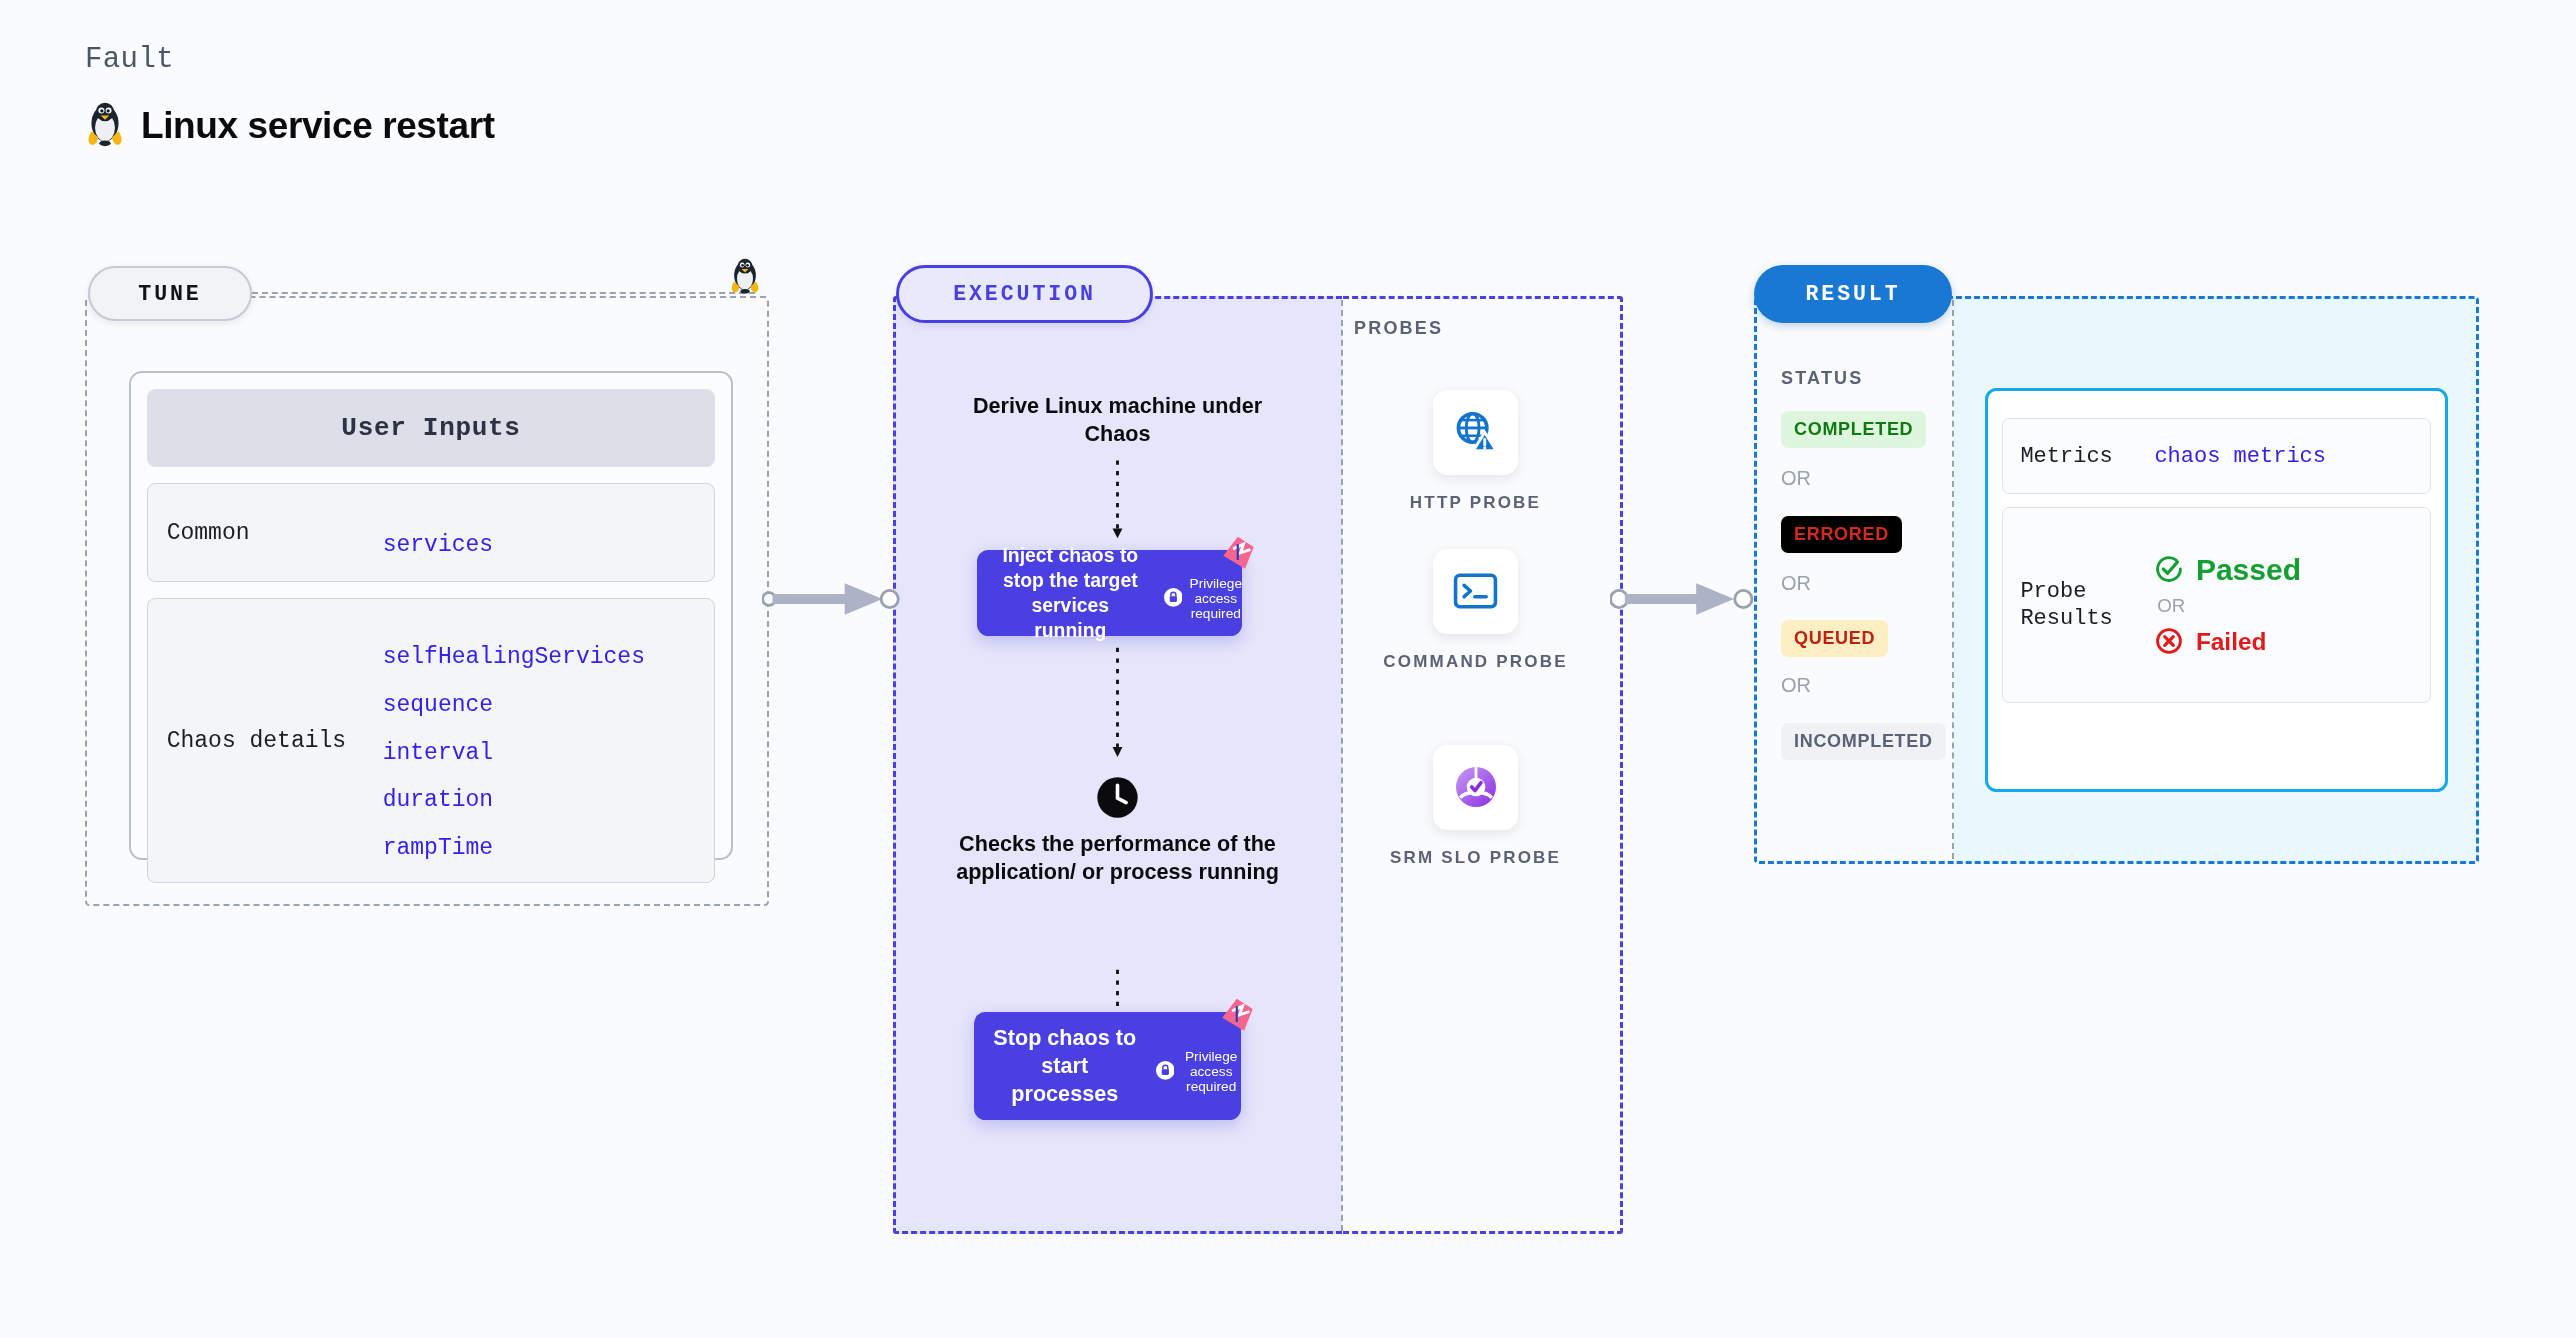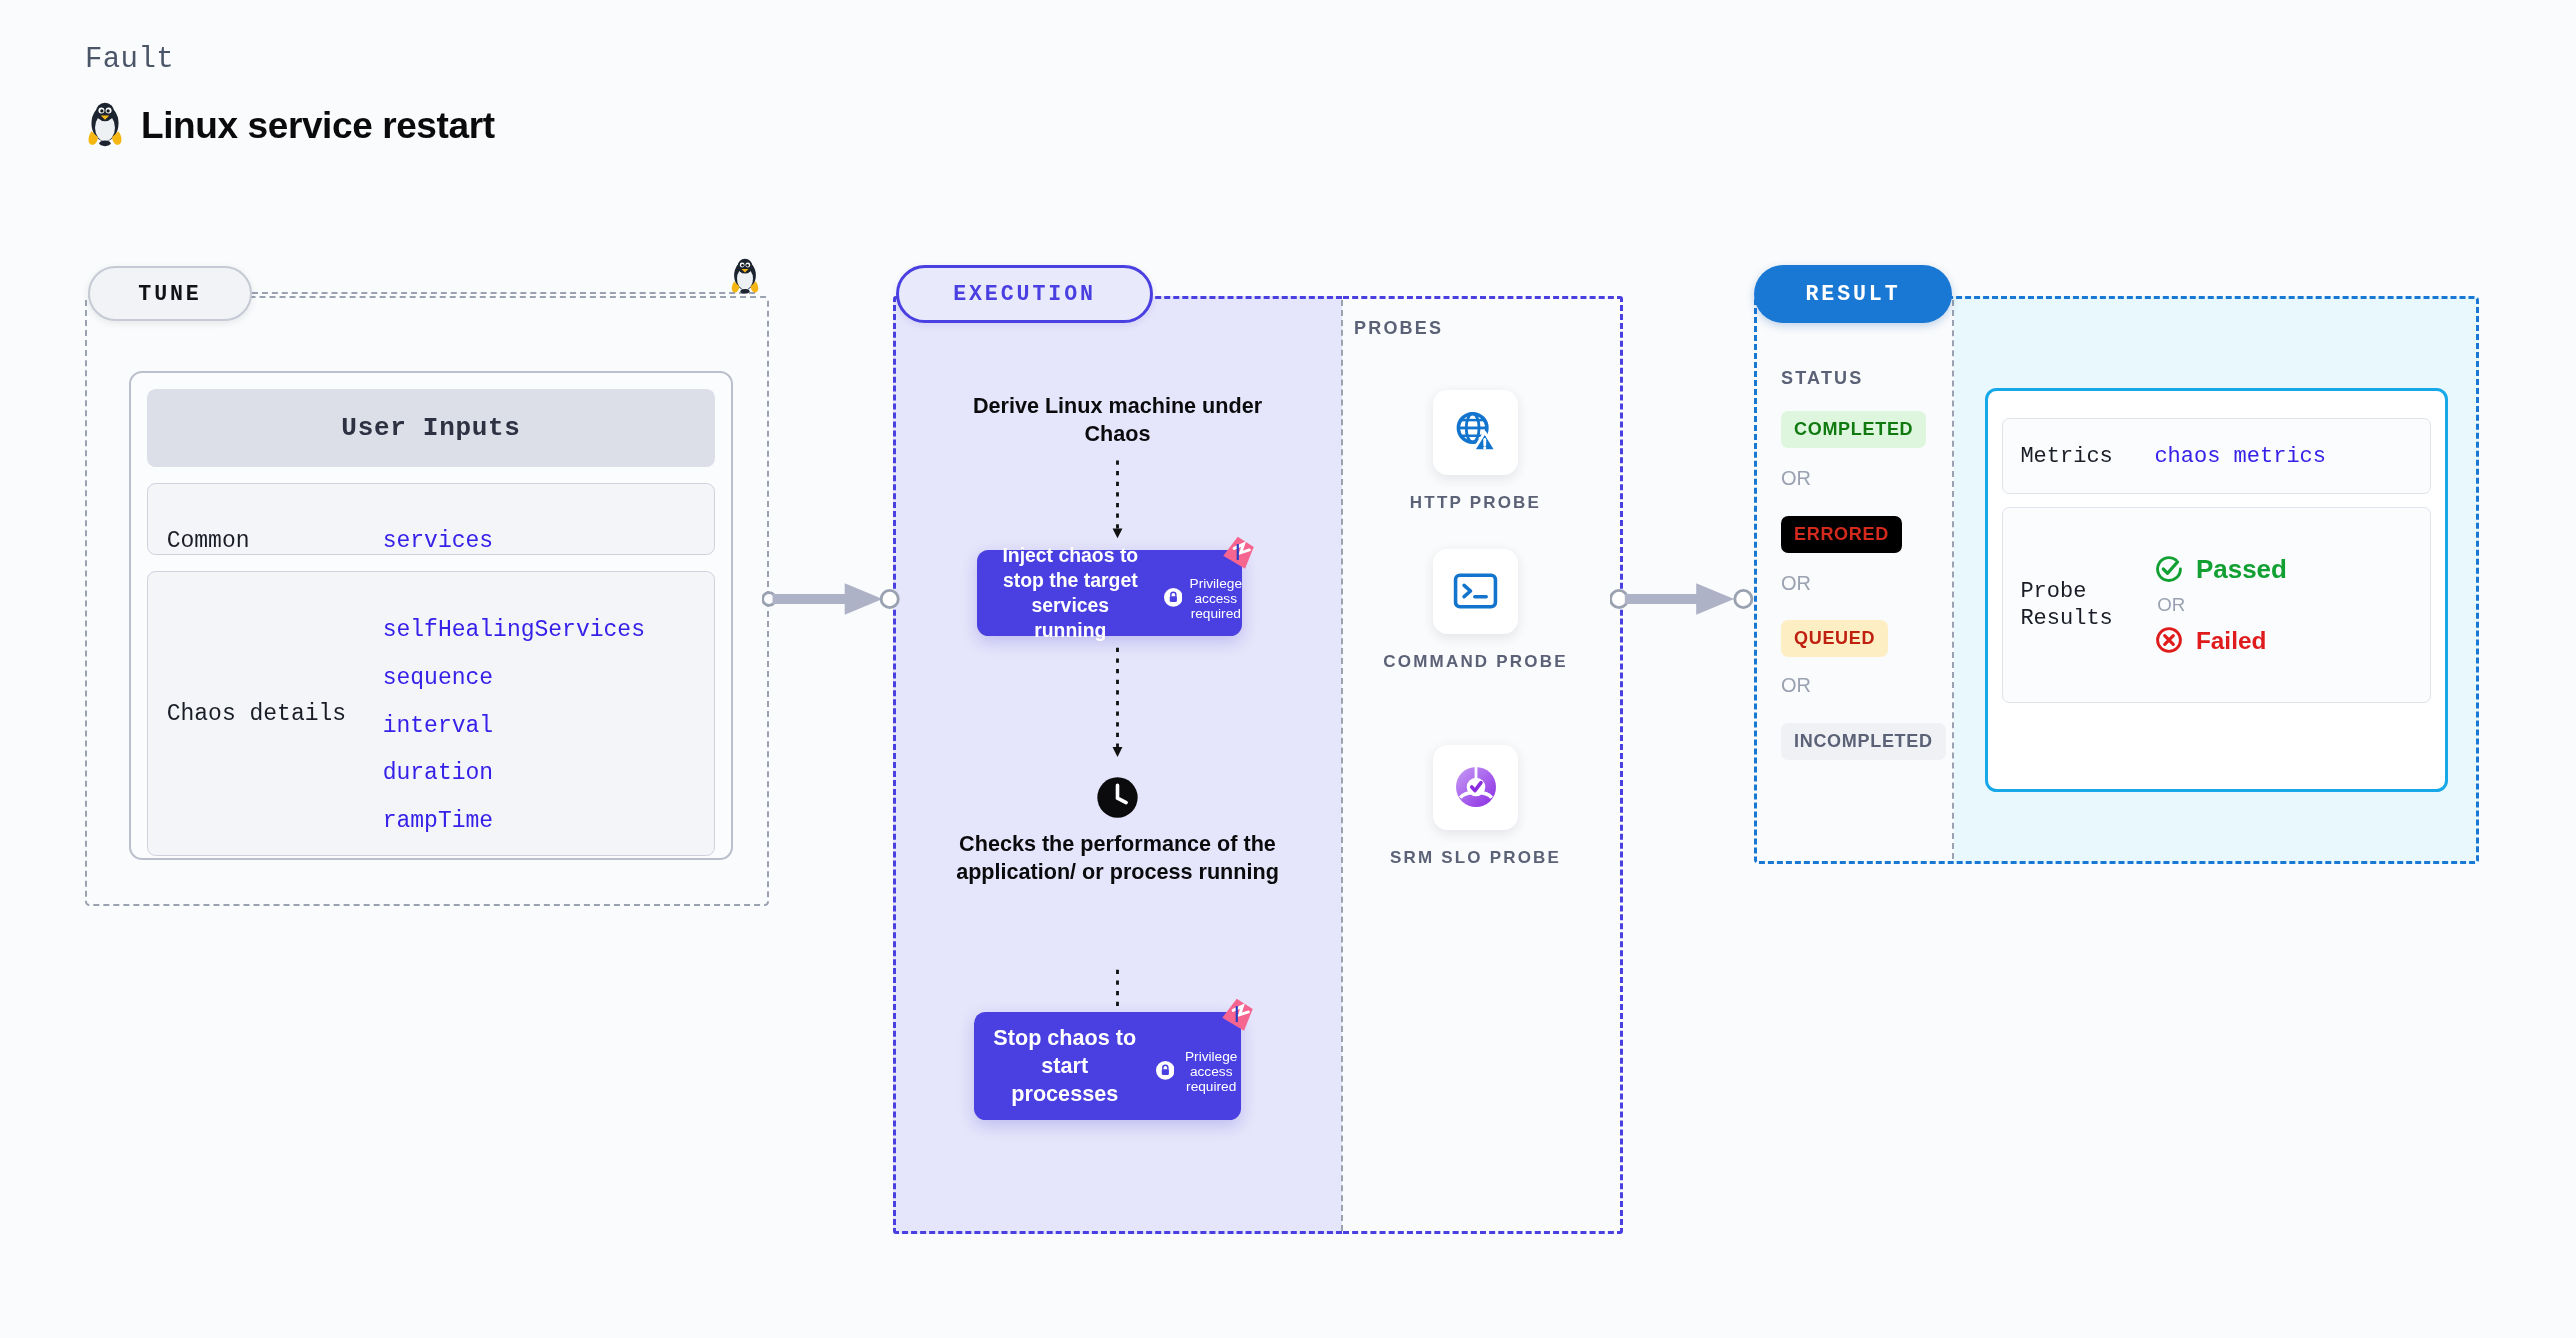--- a/index.html
+++ b/index.html
@@ -77,21 +77,21 @@
     letter-spacing: 0.7px;
   }
   .input-row {
     margin-top: 16px;
     background: #f4f5f9;
     border: 1.4px solid #cdd2dd;
     border-radius: 8.6px;
     display: flex; align-items: center;
     padding: 0 18.7px;
   }
-  #row-common { height: 72px; align-items: flex-end; }
+  #row-common { height: 99px; }
   #row-chaos { height: 285px; align-items: center; }
   .row-label {
     font-family: "Liberation Mono", monospace;
     font-size: 23px; color: #1a1d26;
     width: 216px; flex: none;
   }
   .row-values { display: flex; flex-direction: column; gap: 21.6px; margin-top: 24px; }
   .row-value {
     font-family: "Liberation Mono", monospace;
     font-size: 23px; color: #3621e8;
@@ -253,21 +253,21 @@
   .out-label {
     font-family: "Liberation Mono", monospace;
     font-size: 22px; color: #1a1d26;
     width: 134px; flex: none; line-height: 1.25;
   }
   .out-value-metrics {
     font-family: "Liberation Mono", monospace;
     font-size: 22px; color: #3621e8;
   }
   .result-line { display: flex; align-items: center; gap: 11.5px; }
-  .result-pass { font-size: 26px; font-weight: 700; color: #12a032; }
+  .result-pass { font-size: 30px; font-weight: 700; color: #12a032; }
   .result-fail { font-size: 24.4px; font-weight: 700; color: #e01b1b; }
   .result-or { font-size: 18.7px; color: #9aa2b1; margin: 8.6px 0 8.6px 2.9px; }
 </style>
 </head>
 <body>
 
 <div id="header">
   <div id="fault-label">Fault</div>
   <div id="title-row">
     <span>

